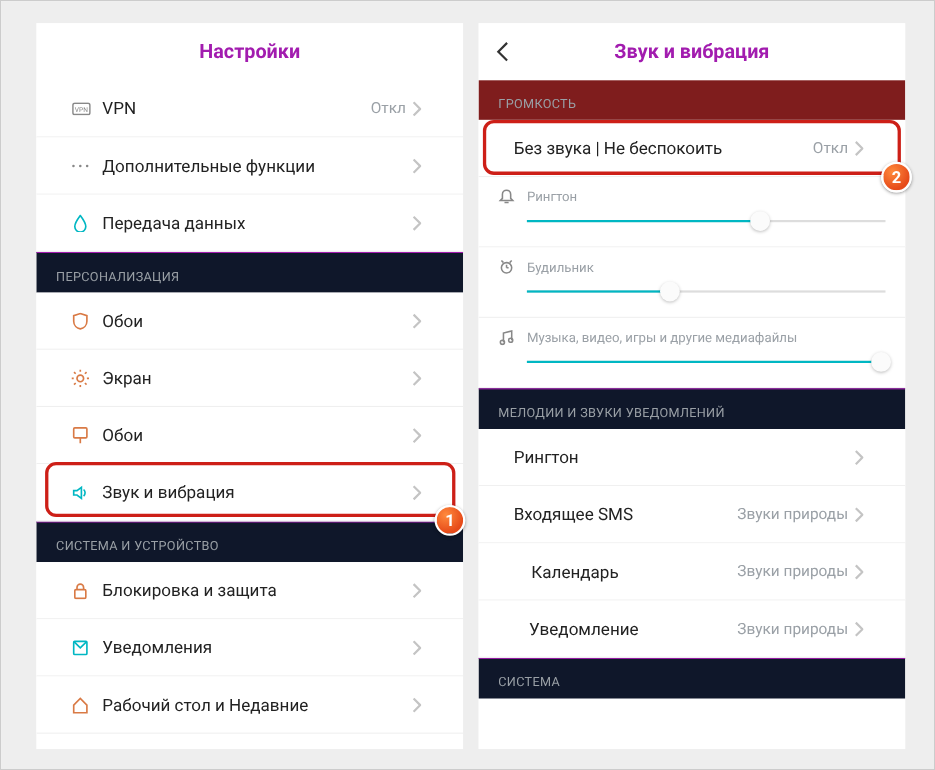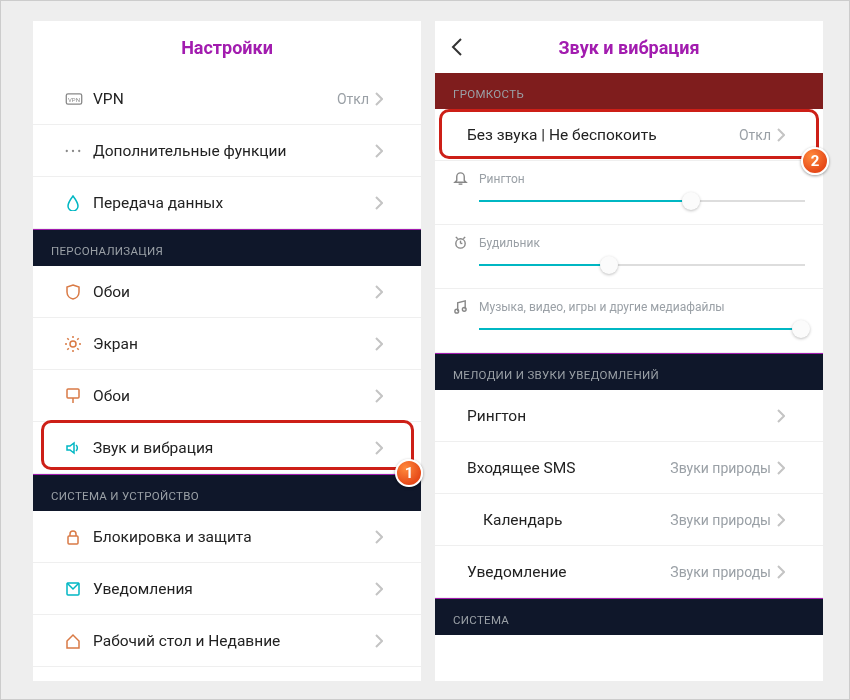--- a/index.html
+++ b/index.html
@@ -361,21 +361,21 @@
   <div class="row">
     <span class="label" style="margin-left:16px">Календарь</span>
     <span class="val">Звуки природы</span>
     <span class="chev">
         <svg viewBox="0 0 8 14">
           <polyline points="1,1 7,7 1,13"></polyline>
         </svg>
       </span>
   </div>
   <div class="row">
-    <span class="label" style="margin-left:0">Уведомление</span>
+    <span class="label" style="margin-left:14px">Уведомление</span>
     <span class="val">Звуки природы</span>
     <span class="chev">
         <svg viewBox="0 0 8 14">
           <polyline points="1,1 7,7 1,13"></polyline>
         </svg>
       </span>
   </div>
 
   <div class="sect">СИСТЕМА</div>
 

